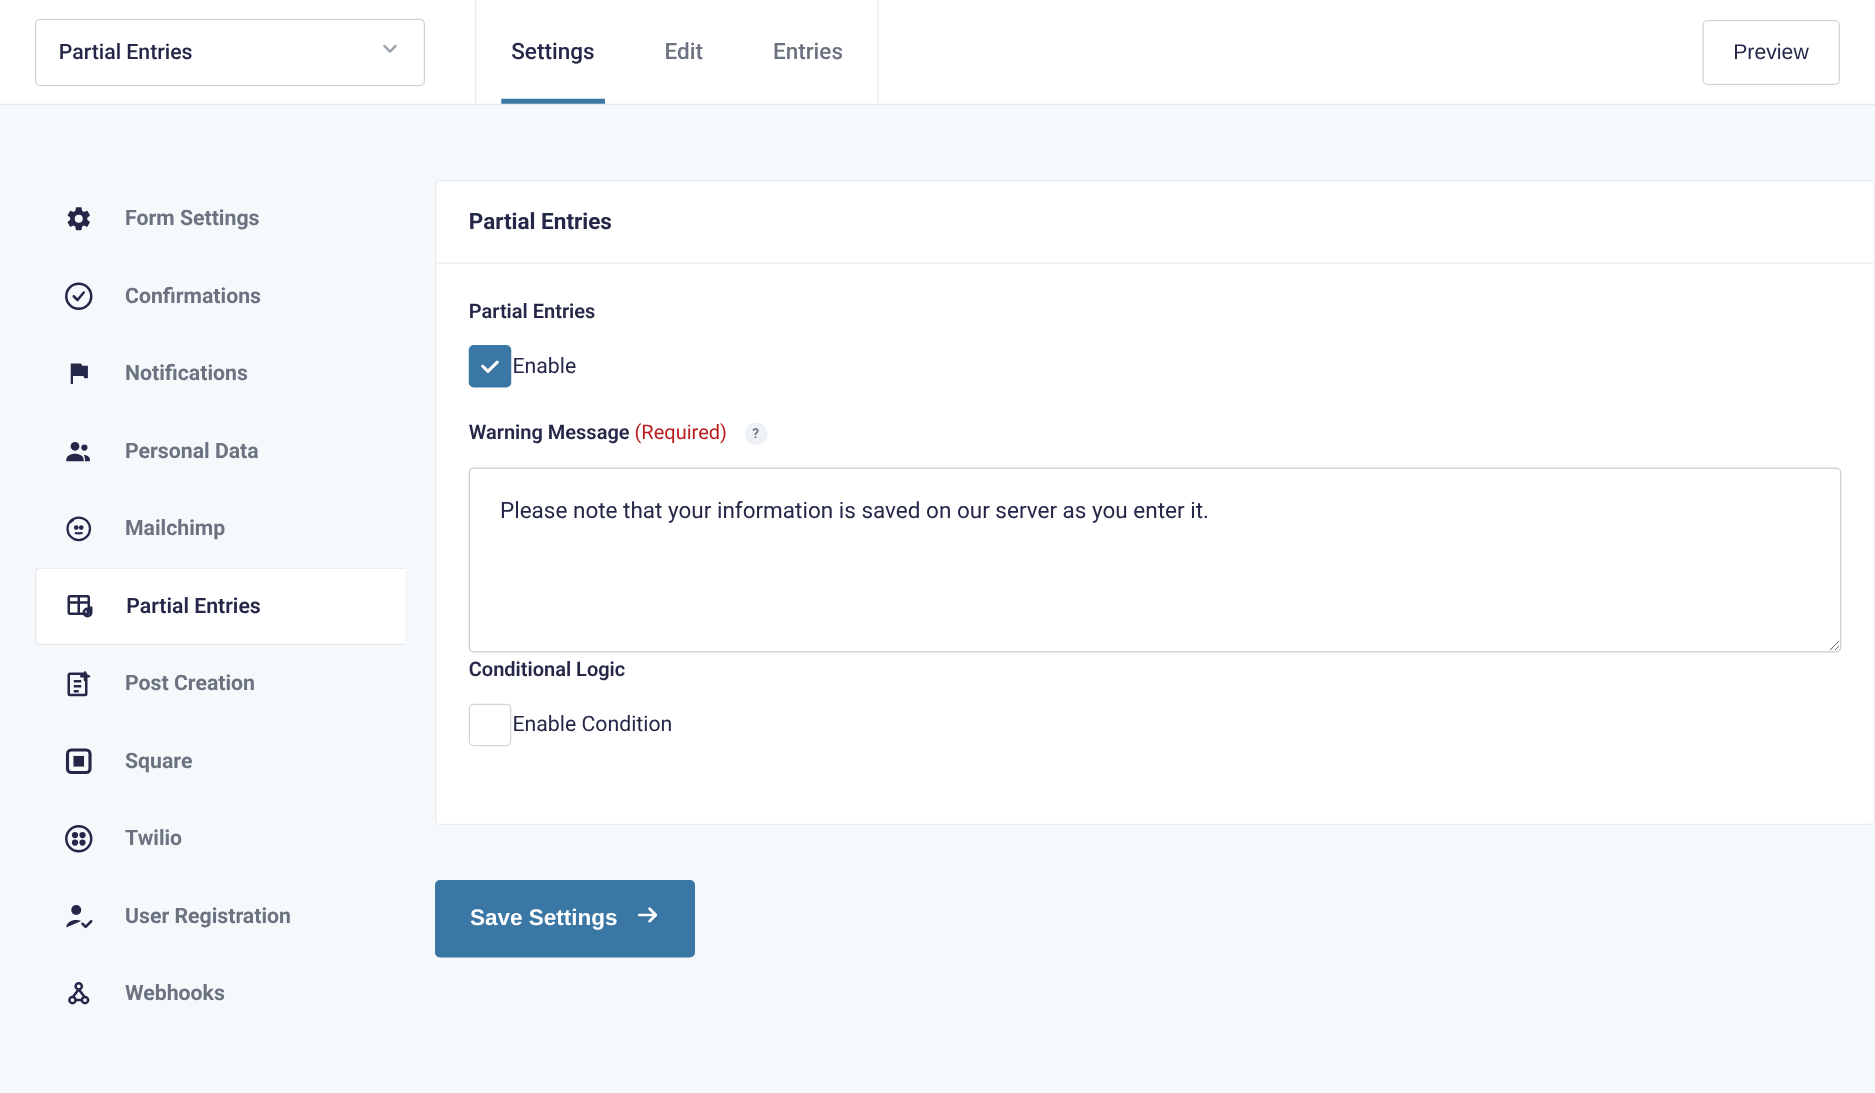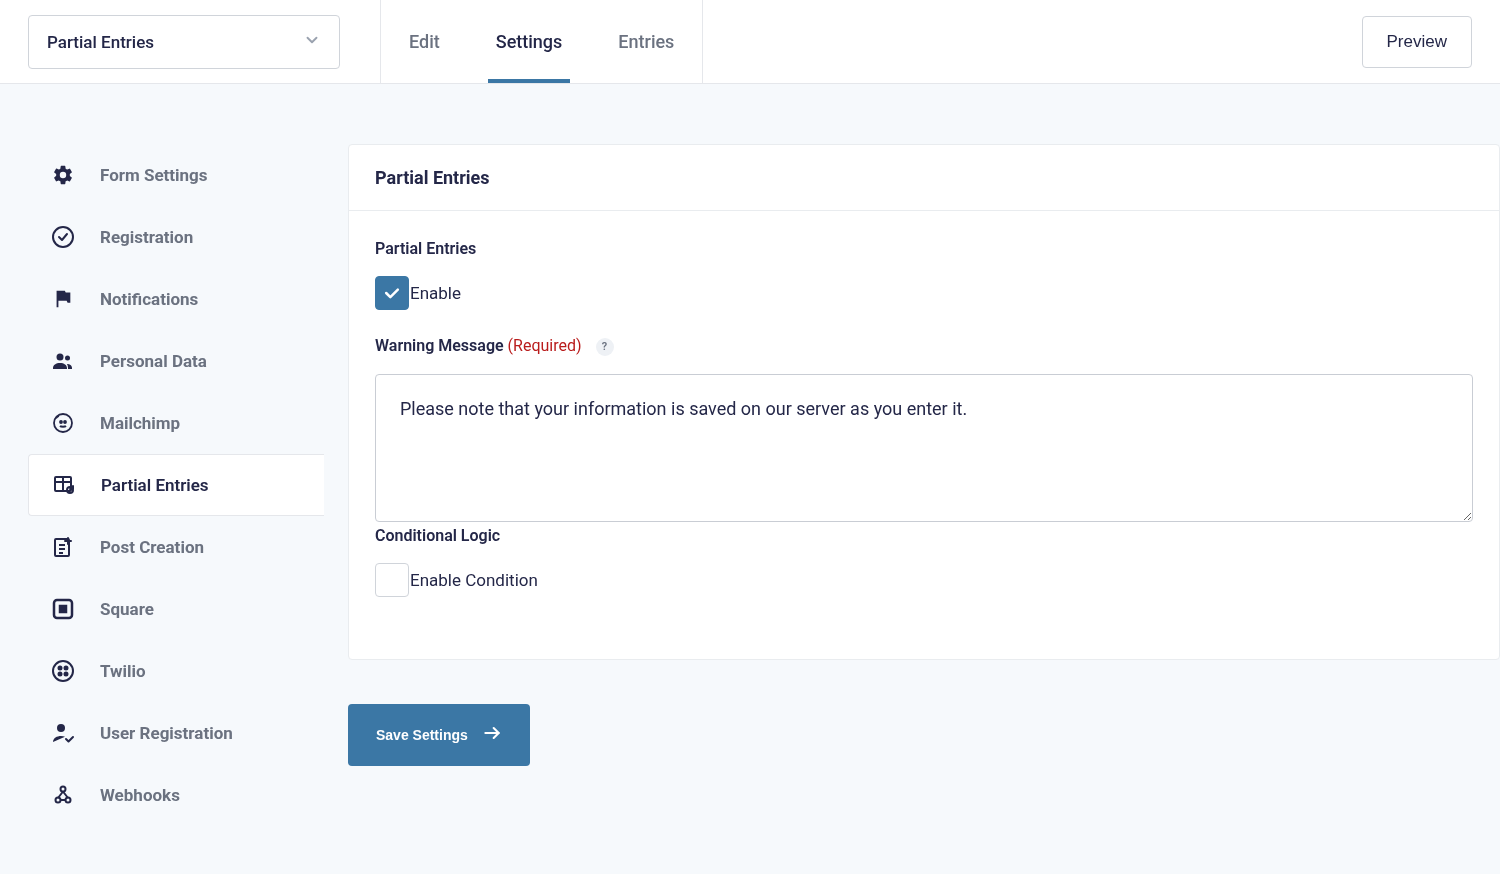--- a/index.html
+++ b/index.html
@@ -207,21 +207,21 @@
       line-height: 1.5;
     }
     .save-btn {
       margin-top: 44px;
       height: 62px;
       padding: 0 28px;
       background: #3b77a5;
       color: #fff;
       border: none;
       border-radius: 4px;
-      font-size: 14px;
+      font-size: 18px;
       font-weight: 600;
       display: inline-flex;
       align-items: center;
       gap: 14px;
       cursor: pointer;
     }
   </style>
 </head>
 <body>
 
@@ -230,22 +230,22 @@
     <div class="form-select">
       <span>Partial Entries</span>
       <span class="chevron-down">
         <svg width="18" height="18" viewBox="0 0 24 24" fill="none" stroke="currentColor" stroke-width="2.5" stroke-linecap="round" stroke-linejoin="round">
             <polyline points="6 9 12 15 18 9"></polyline>
           </svg>
       </span>
     </div>
   </div>
   <div class="tabs">
+    <div class="tab active">Settings</div>
     <div class="tab">Edit</div>
-    <div class="tab active">Settings</div>
     <div class="tab">Entries</div>
   </div>
   <div class="topbar-spacer"></div>
   <div class="preview-wrap">
     <button class="preview-btn">Preview</button>
   </div>
 </div>
 
 <div class="content">
 
@@ -260,21 +260,21 @@
       <span>Form Settings</span>
     </div>
 
     <div class="side-item">
       <span class="side-icon">
         <svg viewBox="0 0 24 24" width="24" height="24" fill="none" stroke="currentColor" stroke-width="2">
             <circle cx="12" cy="12" r="10"></circle>
             <polyline points="8 12 11 15 16 9" stroke-linecap="round" stroke-linejoin="round"></polyline>
           </svg>
       </span>
-      <span>Registration</span>
+      <span>Confirmations</span>
     </div>
 
     <div class="side-item">
       <span class="side-icon">
         <svg viewBox="0 0 24 24" width="22" height="22" fill="currentColor">
             <path d="M5 3v18h2v-7h9l1 2h3V5h-5l-1-2H5z"></path>
           </svg>
       </span>
       <span>Notifications</span>
     </div>

